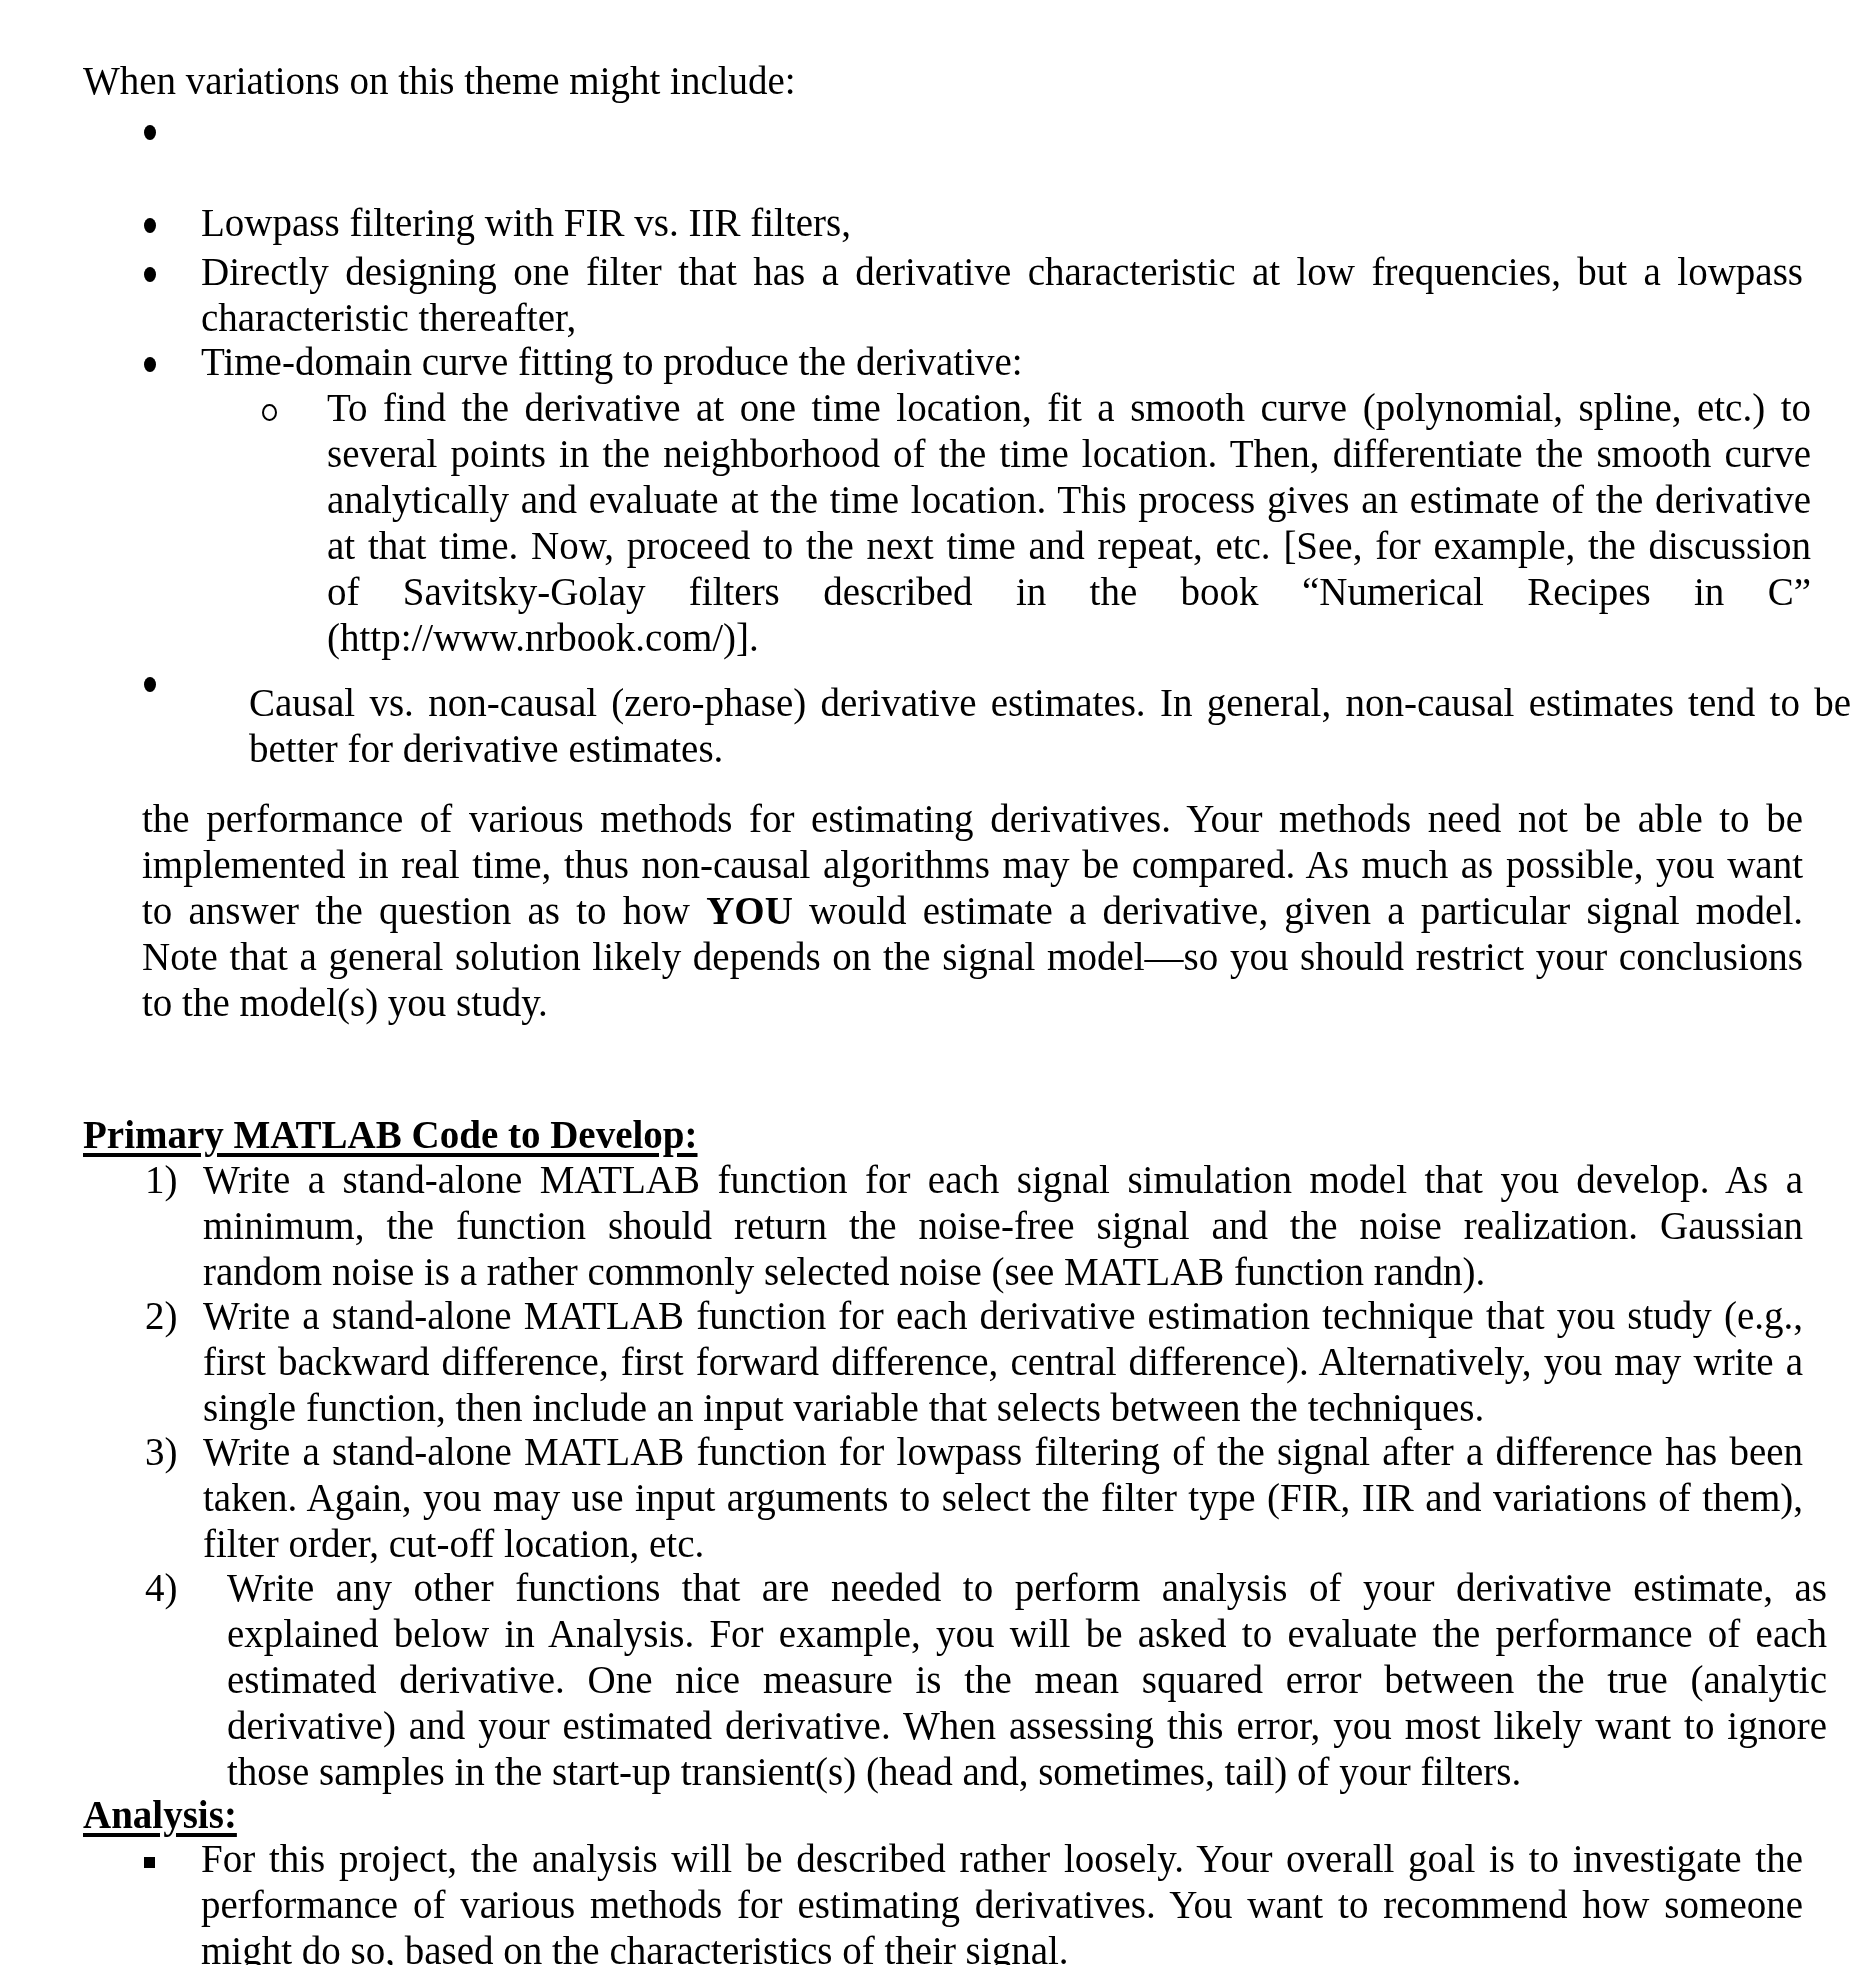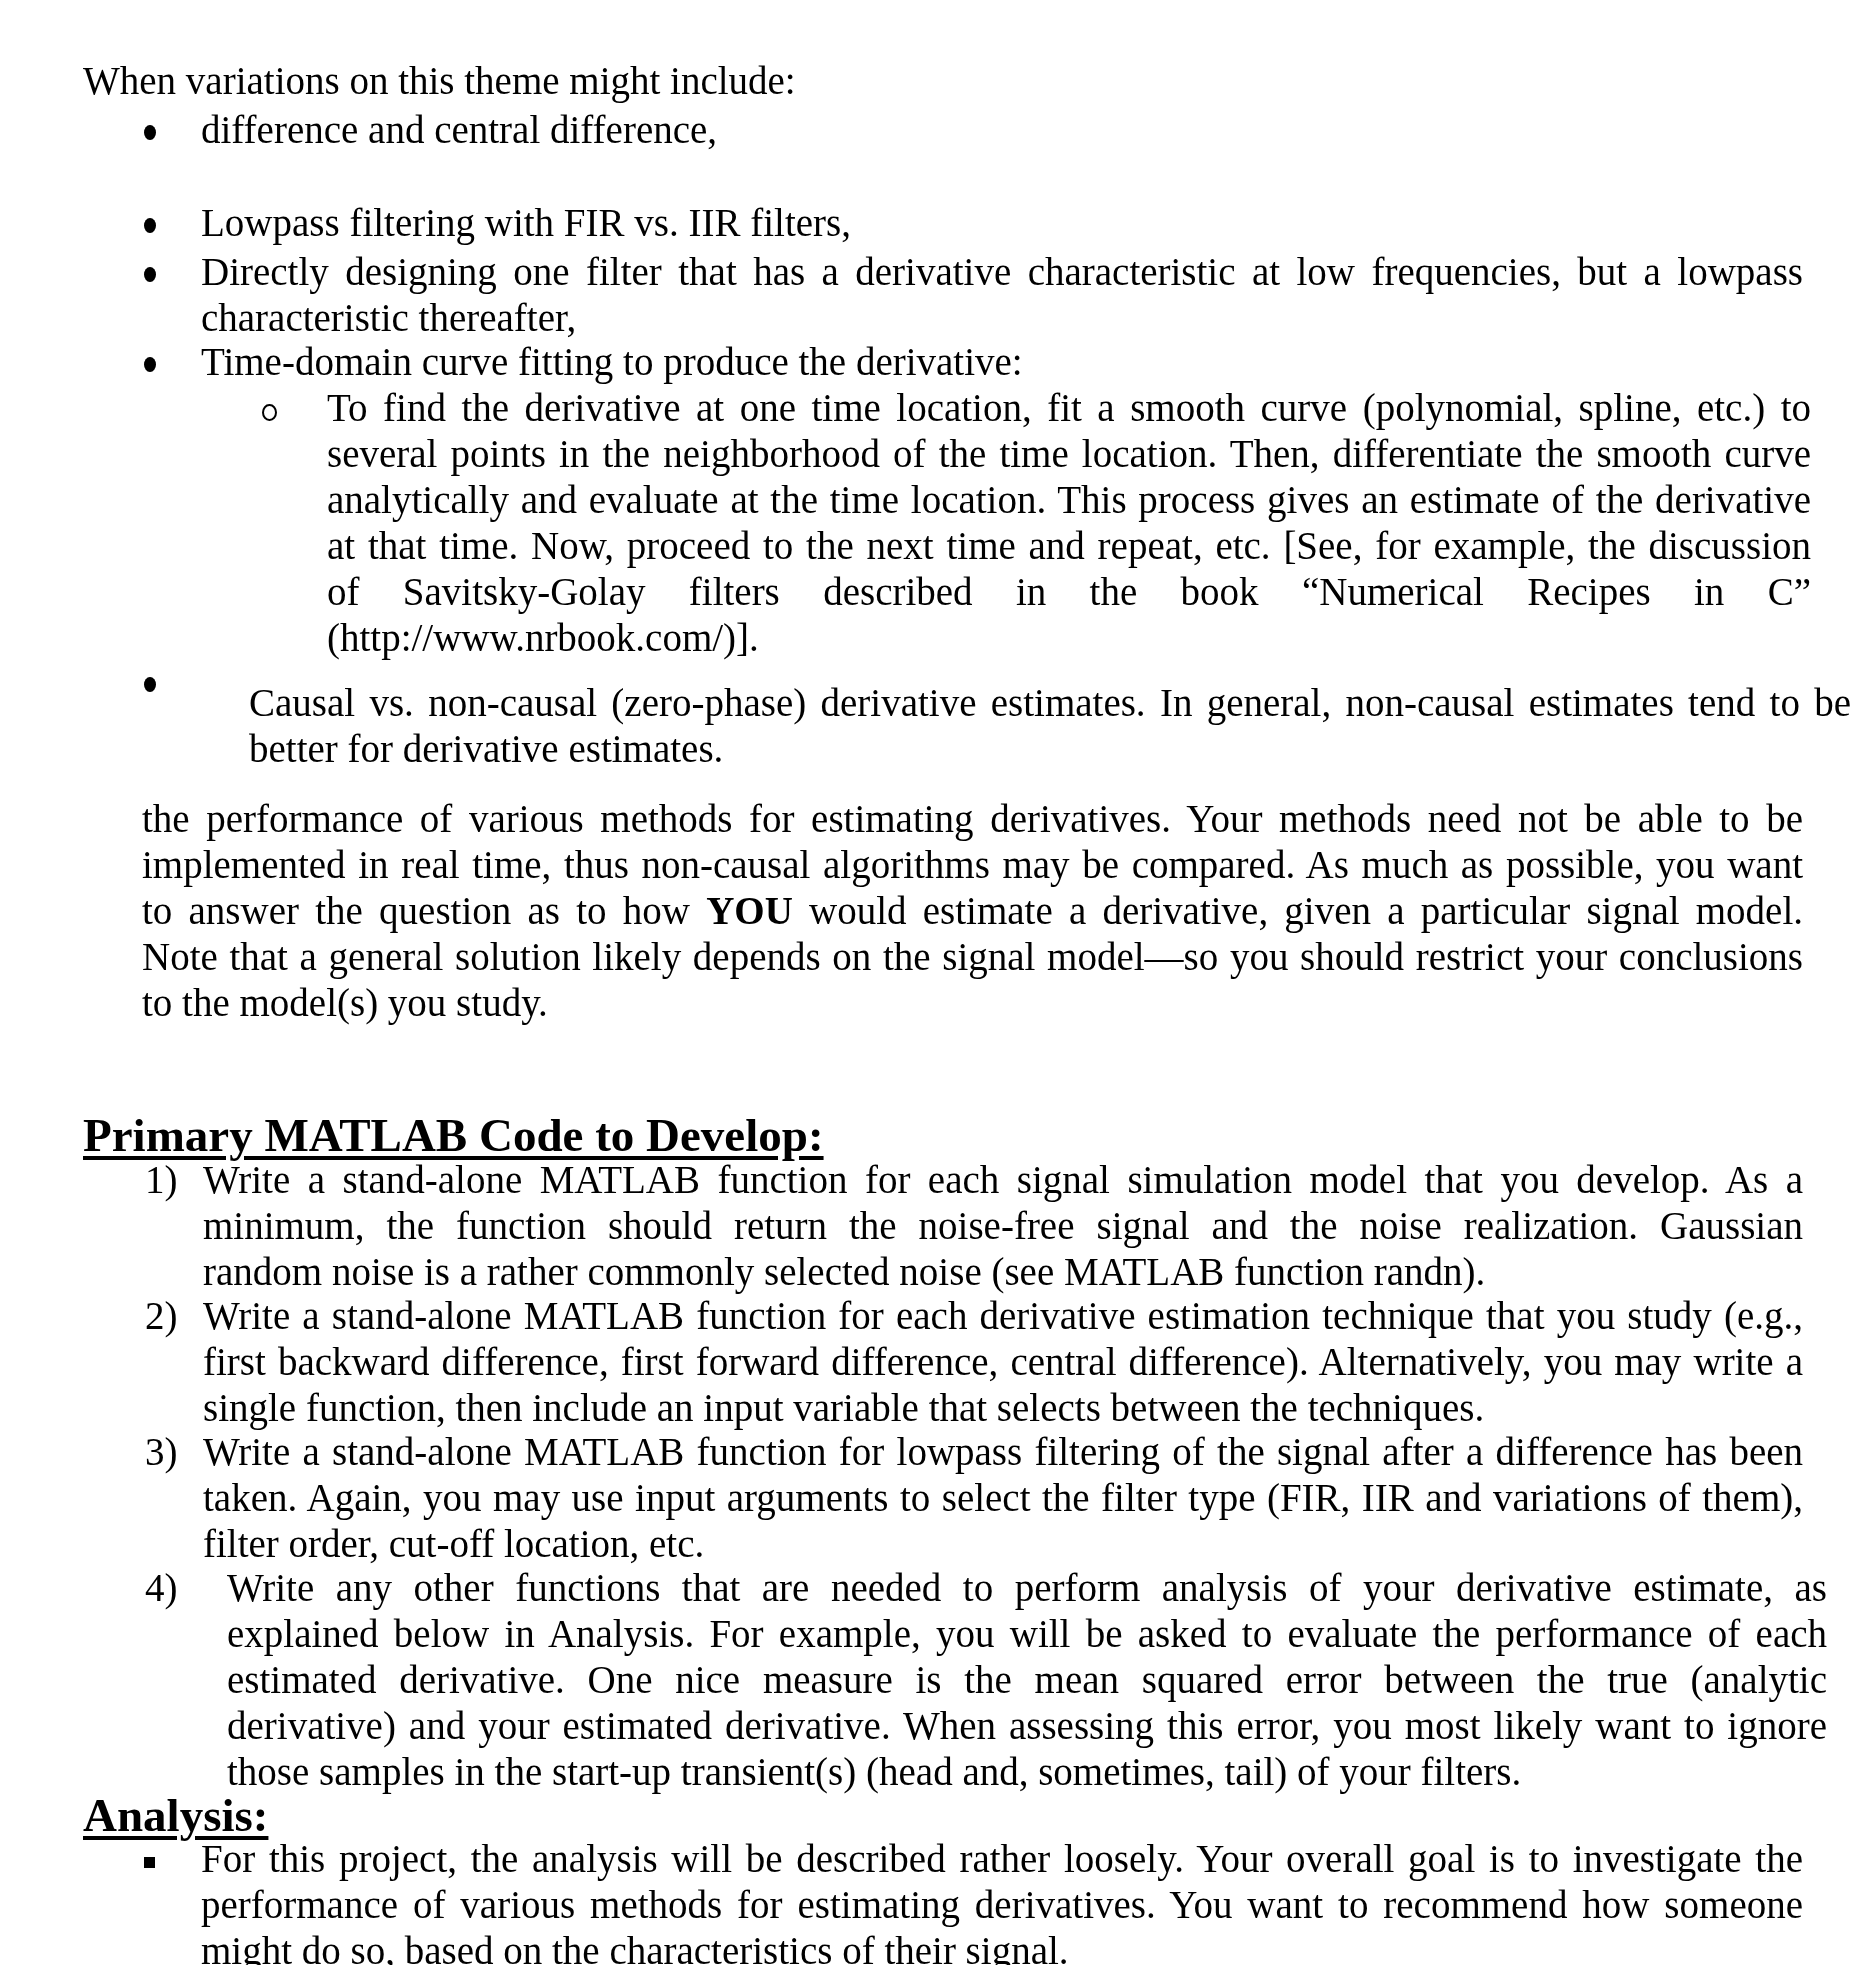--- a/index.html
+++ b/index.html
@@ -8,33 +8,32 @@
     font-family: "Liberation Serif", "DejaVu Serif", serif;
     color: #000000;
   }
   .blk { position: absolute; font-size: 39px; line-height: 46px; }
   .ln { display: block; white-space: nowrap; height: 46px; }
   .j { text-align: justify; text-align-last: justify; white-space: normal; overflow: hidden; }
   .marker { position: absolute; font-size: 39px; line-height: 46px; }
   .dot { position: absolute; width: 11.8px; height: 15px; border-radius: 50%; background: #000; }
   .ring { position: absolute; width: 15px; height: 17.3px; border: 2px solid #000; border-radius: 50%; box-sizing: border-box; }
   .sq { position: absolute; width: 11.4px; height: 11.4px; background: #000; }
-  .heading { position: absolute; font-size: 47px; line-height: 46px; font-weight: bold; text-decoration: underline; text-decoration-thickness: 3.5px; text-underline-offset: 4.7px; white-space: nowrap; }
+  .heading { position: absolute; font-size: 39px; line-height: 46px; font-weight: bold; text-decoration: underline; text-decoration-thickness: 3.5px; text-underline-offset: 4.7px; white-space: nowrap; }
   b { font-weight: bold; }
 </style>
 </head>
 <body>
 
 <div class="blk" style="left:83px; top:58px;">
   <span class="ln">When variations on this theme might include:</span>
 </div>
 
 <span class="dot" style="left:144px; top:125px;"></span>
 <div class="blk" style="left:201px; top:107px; width:1602px;">
-  <span class="ln">difference and central difference,</span>
 </div>
 
 <span class="dot" style="left:144px; top:218px;"></span>
 <div class="blk" style="left:201px; top:200px; width:1602px;">
   <span class="ln">Lowpass filtering with FIR vs. IIR filters,</span>
 </div>
 
 <span class="dot" style="left:144px; top:267px;"></span>
 <div class="blk" style="left:201px; top:249px; width:1602px;">
   <span class="ln j">Directly designing one filter that has a derivative characteristic at low frequencies, but a lowpass</span>

